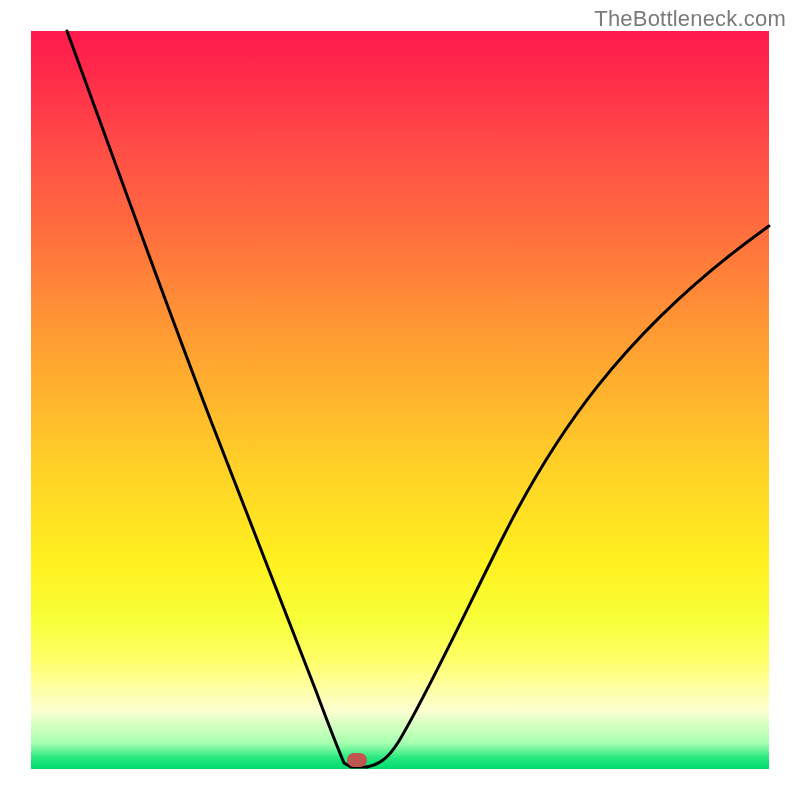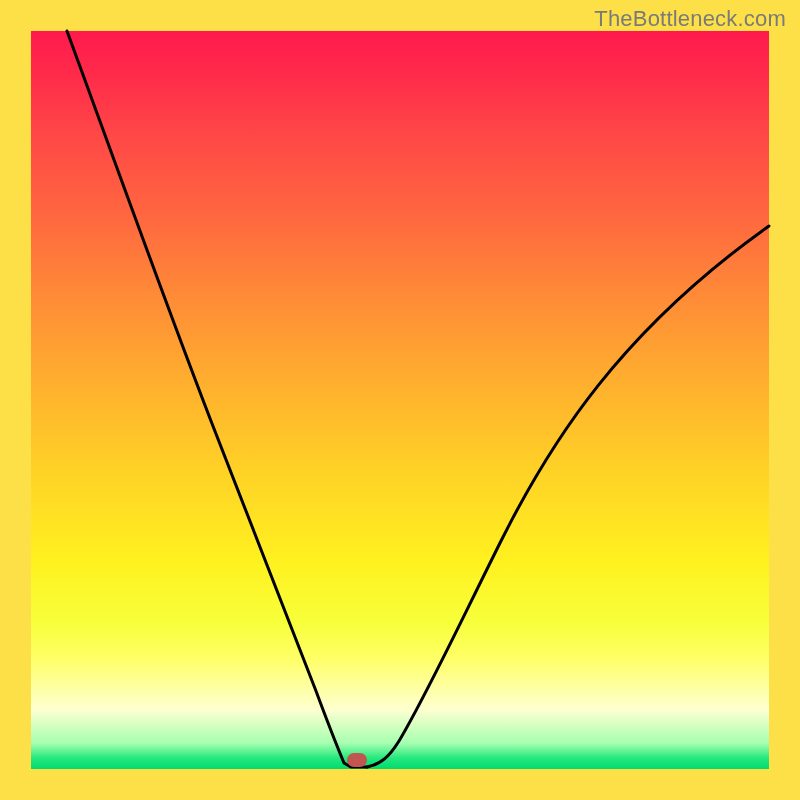--- a/index.html
+++ b/index.html
@@ -8,21 +8,21 @@
     width: 800px;
     height: 800px;
     background: #000;
     overflow: hidden;
     font-family: Arial, Helvetica, sans-serif;
   }
   .frame {
     position: relative;
     width: 800px;
     height: 800px;
-    background: #fde047;
+    background: #ffffff;
   }
   .plot {
     position: absolute;
     left: 31px;
     top: 31px;
     width: 738px;
     height: 738px;
     
     background: linear-gradient(
       to bottom,

